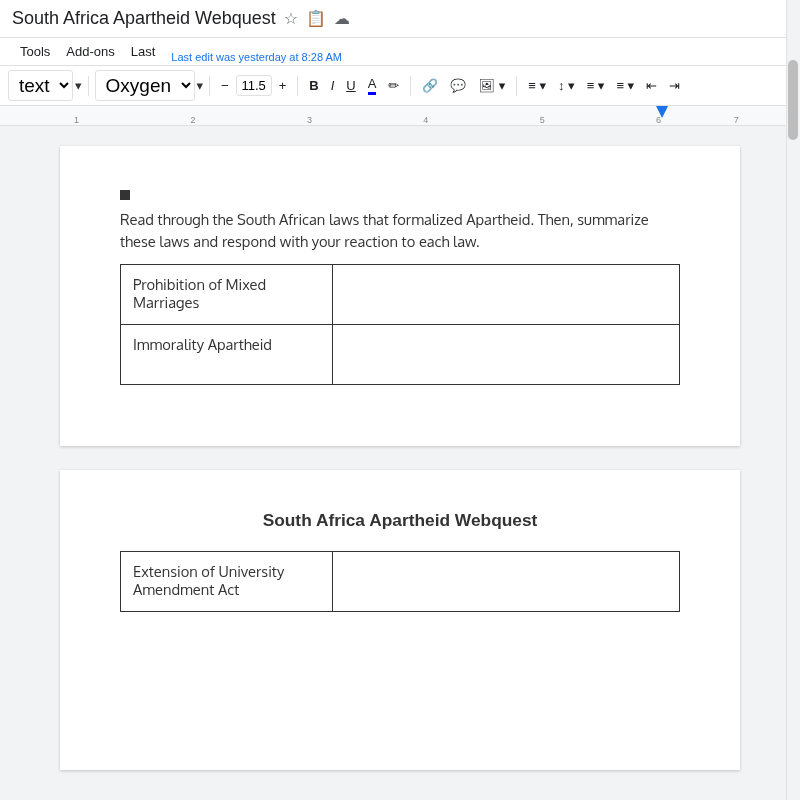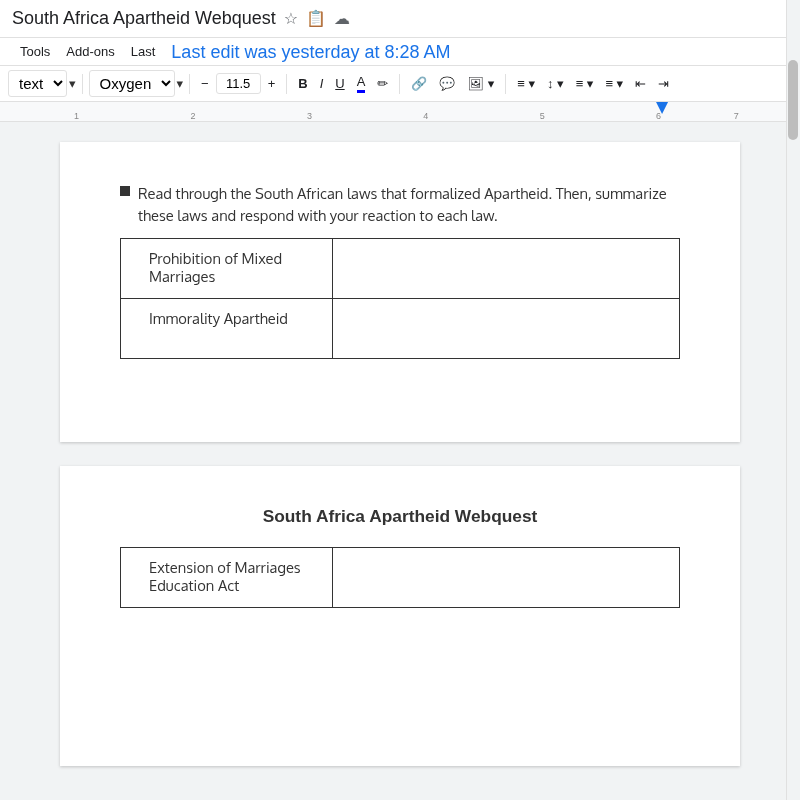--- a/index.html
+++ b/index.html
@@ -20,21 +20,21 @@
 
     
     .menu-bar {
       background: #fff;
       padding: 2px 12px;
       display: flex;
       align-items: flex-end;
       border-bottom: 1px solid #e0e0e0;
     }
     .menu-item { padding: 4px 8px; cursor: pointer; font-size: 13px; color: #202124; border-radius: 3px; }
-    .last-edit { color: #1a73e8; font-size: 18px; margin-left: 8px; cursor: pointer; }
+    .last-edit { color: #1a73e8; font-size: 11px; margin-left: 8px; cursor: pointer; }
 
     
     .toolbar {
       background: #fff;
       padding: 4px 8px;
       display: flex;
       align-items: center;
       gap: 2px;
       border-bottom: 1px solid #e0e0e0;
       flex-wrap: nowrap;
@@ -51,27 +51,27 @@
       border: none;
       background: transparent;
       display: flex;
       align-items: center;
       gap: 2px;
     }
     .style-select {
       padding: 3px 6px;
       border: 1px solid #e0e0e0;
       border-radius: 3px;
-      font-size: 15px;
+      font-size: 19px;
       background: #fff;
       cursor: pointer;
     }
     .font-size-ctrl { display: flex; align-items: center; gap: 2px; }
     .font-size-input {
-      width: 45px;
+      width: 36px;
       text-align: center;
       border: 1px solid #e0e0e0;
       border-radius: 3px;
       padding: 2px;
       font-size: 13px;
     }
     .bold { font-weight: bold; }
     .italic { font-style: italic; }
     .underline { text-decoration: underline; }
 
@@ -112,41 +112,42 @@
       min-height: 300px;
     }
 
     
     .bullet-item {
       display: flex;
       gap: 8px;
       margin-bottom: 12px;
       font-size: 11pt;
       font-family: 'Oxygen', Arial, sans-serif;
+      flex-direction: column;
     }
     .bullet-square {
       width: 10px;
       height: 10px;
       background: #333;
       flex-shrink: 0;
       margin-top: 4px;
     }
     .bullet-text { line-height: 1.5; }
 
     
     .doc-table {
       border-collapse: collapse;
       width: 100%;
       margin-top: 12px;
       font-size: 11pt;
       font-family: 'Oxygen', Arial, sans-serif;
     }
     .doc-table td {
       border: 1px solid #333;
-      padding: 10px 28px;
+      padding: 10px 12px;
       vertical-align: top;
       min-height: 60px;
     }
     .doc-table td:first-child { width: 38%; }
     .doc-table td:last-child { width: 62%; }
     .table-row-cell { height: 60px; }
 
     
     .page2-title {
       text-align: center;
@@ -282,21 +283,21 @@
     </table>
   </div>
 
   <div class="page">
     <div class="page2-title">South Africa Apartheid Webquest</div>
 
     <table class="doc-table">
       <tbody>
         <tr>
           <td>
-            <span>Extension of Marriages Education Act</span>
+            <span>Extension of University Amendment Act</span>
           </td>
           <td class="table-row-cell"></td>
         </tr>
       </tbody>
     </table>
   </div>
 
 </div>
 
 <div class="scrollbar-track">

